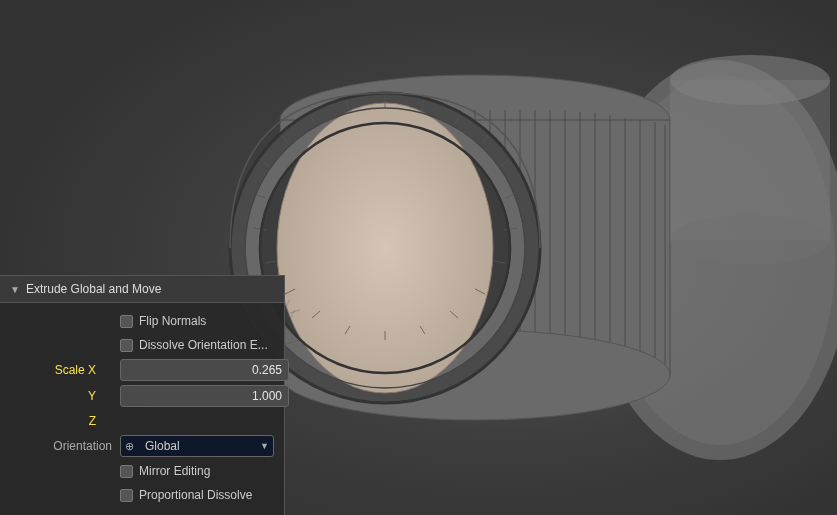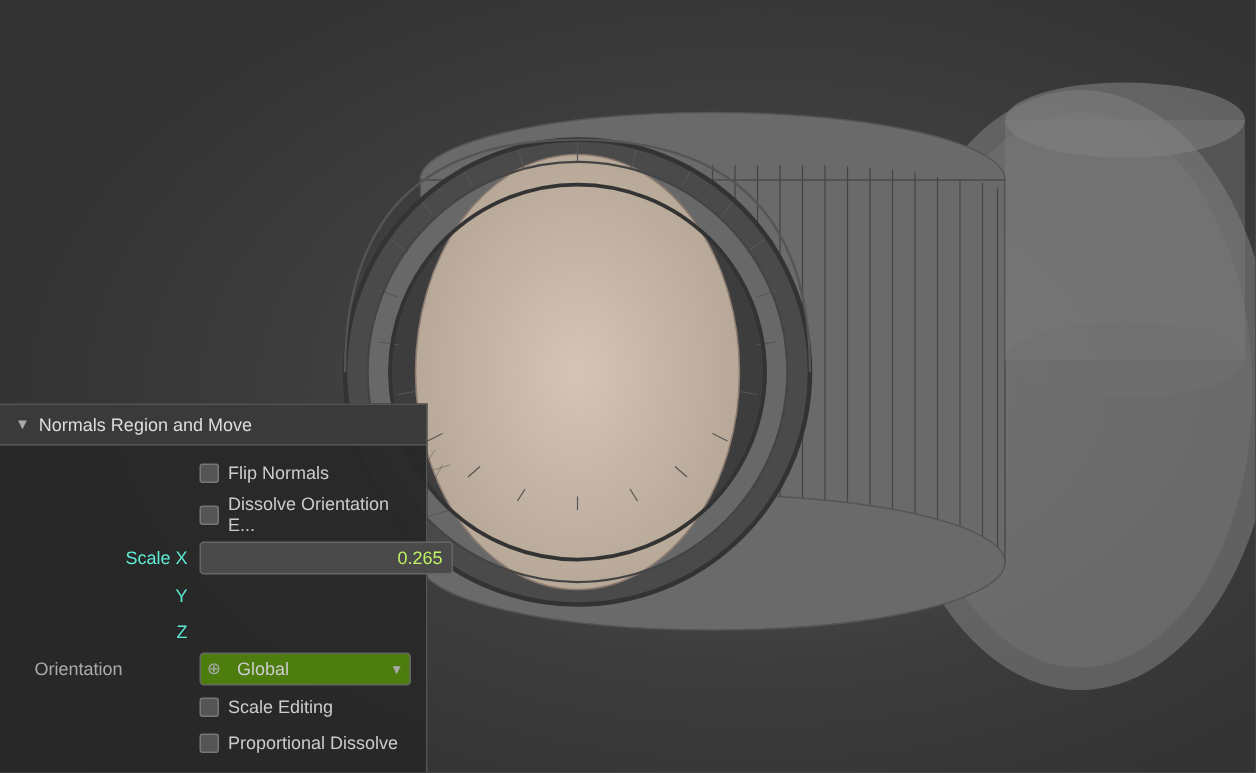--- a/index.html
+++ b/index.html
@@ -64,21 +64,20 @@
 
     .panel-body {
       padding: 6px 0 8px 0;
     }
 
     .row {
       display: flex;
       align-items: center;
       padding: 2px 10px;
       min-height: 24px;
-      margin-left: 13px;
     }
 
     .checkbox-row {
       padding-left: 120px;
     }
 
     .checkbox-row label {
       display: flex;
       align-items: center;
       gap: 6px;
@@ -99,57 +98,57 @@
       flex-shrink: 0;
     }
 
     .checkbox-row input[type="checkbox"]:checked {
       background: #5c9fd8;
     }
 
     .scale-label {
       width: 110px;
       text-align: right;
-      padding-right: 8px;
-      color: #5eead4;
+      padding-right: 24px;
+      color: #fde047;
       font-size: 12px;
       flex-shrink: 0;
     }
 
     .value-field {
       flex: 1;
       background: #4a4a4a;
       border: 1px solid #666;
       border-radius: 3px;
-      color: #bef264;
+      color: #e5e5e5;
       font-size: 12px;
       padding: 2px 6px;
       text-align: right;
       height: 22px;
       outline: none;
       cursor: pointer;
     }
 
     .orient-label {
       width: 110px;
-      text-align: left;
+      text-align: right;
       padding-right: 8px;
       color: #aaa;
       font-size: 12px;
       flex-shrink: 0;
     }
 
     .orient-wrapper {
       flex: 1;
       position: relative;
     }
 
     .orient-wrapper select {
       width: 100%;
-      background: #4d7c0f;
+      background: #0f172a;
       border: 1px solid #666;
       border-radius: 3px;
       color: #ccc;
       font-size: 12px;
       padding: 2px 6px 2px 24px;
       height: 22px;
       outline: none;
       cursor: pointer;
       appearance: none;
       -webkit-appearance: none;
@@ -286,21 +285,21 @@
     <line x1="0" y1="460" x2="300" y2="370" stroke="#3a3a3a" stroke-width="0.5" opacity="0.5"></line>
     <line x1="0" y1="490" x2="300" y2="400" stroke="#3a3a3a" stroke-width="0.5" opacity="0.5"></line>
     <line x1="150" y1="515" x2="290" y2="300" stroke="#3a3a3a" stroke-width="0.5" opacity="0.5"></line>
     <line x1="180" y1="515" x2="295" y2="310" stroke="#3a3a3a" stroke-width="0.5" opacity="0.5"></line>
   </svg>
 </div>
 
 <div class="panel">
   <div class="panel-header">
     <span class="chevron">▼</span>
-    <span>Normals Region and Move</span>
+    <span>Extrude Global and Move</span>
   </div>
   <div class="panel-body">
 
     <div class="row checkbox-row">
       <label>
         <input type="checkbox" style="">
         <span>Flip Normals</span>
       </label>
     </div>
 
@@ -311,20 +310,21 @@
       </label>
     </div>
 
     <div class="row">
       <span class="scale-label">Scale X</span>
       <input type="text" class="value-field" value="0.265" style="">
     </div>
 
     <div class="row">
       <span class="scale-label">Y</span>
+      <input type="text" class="value-field" value="1.000" style="">
     </div>
 
     <div class="row">
       <span class="scale-label">Z</span>
     </div>
 
     <div class="row">
       <span class="orient-label">Orientation</span>
       <div class="orient-wrapper">
         <span class="orient-icon">⊕</span>
@@ -336,21 +336,21 @@
           <option>View</option>
           <option>Cursor</option>
         </select>
         <span class="orient-arrow">▼</span>
       </div>
     </div>
 
     <div class="row checkbox-row">
       <label>
         <input type="checkbox" style="">
-        <span>Scale Editing</span>
+        <span>Mirror Editing</span>
       </label>
     </div>
 
     <div class="row checkbox-row">
       <label>
         <input type="checkbox" style="">
         <span>Proportional Dissolve</span>
       </label>
     </div>
 

